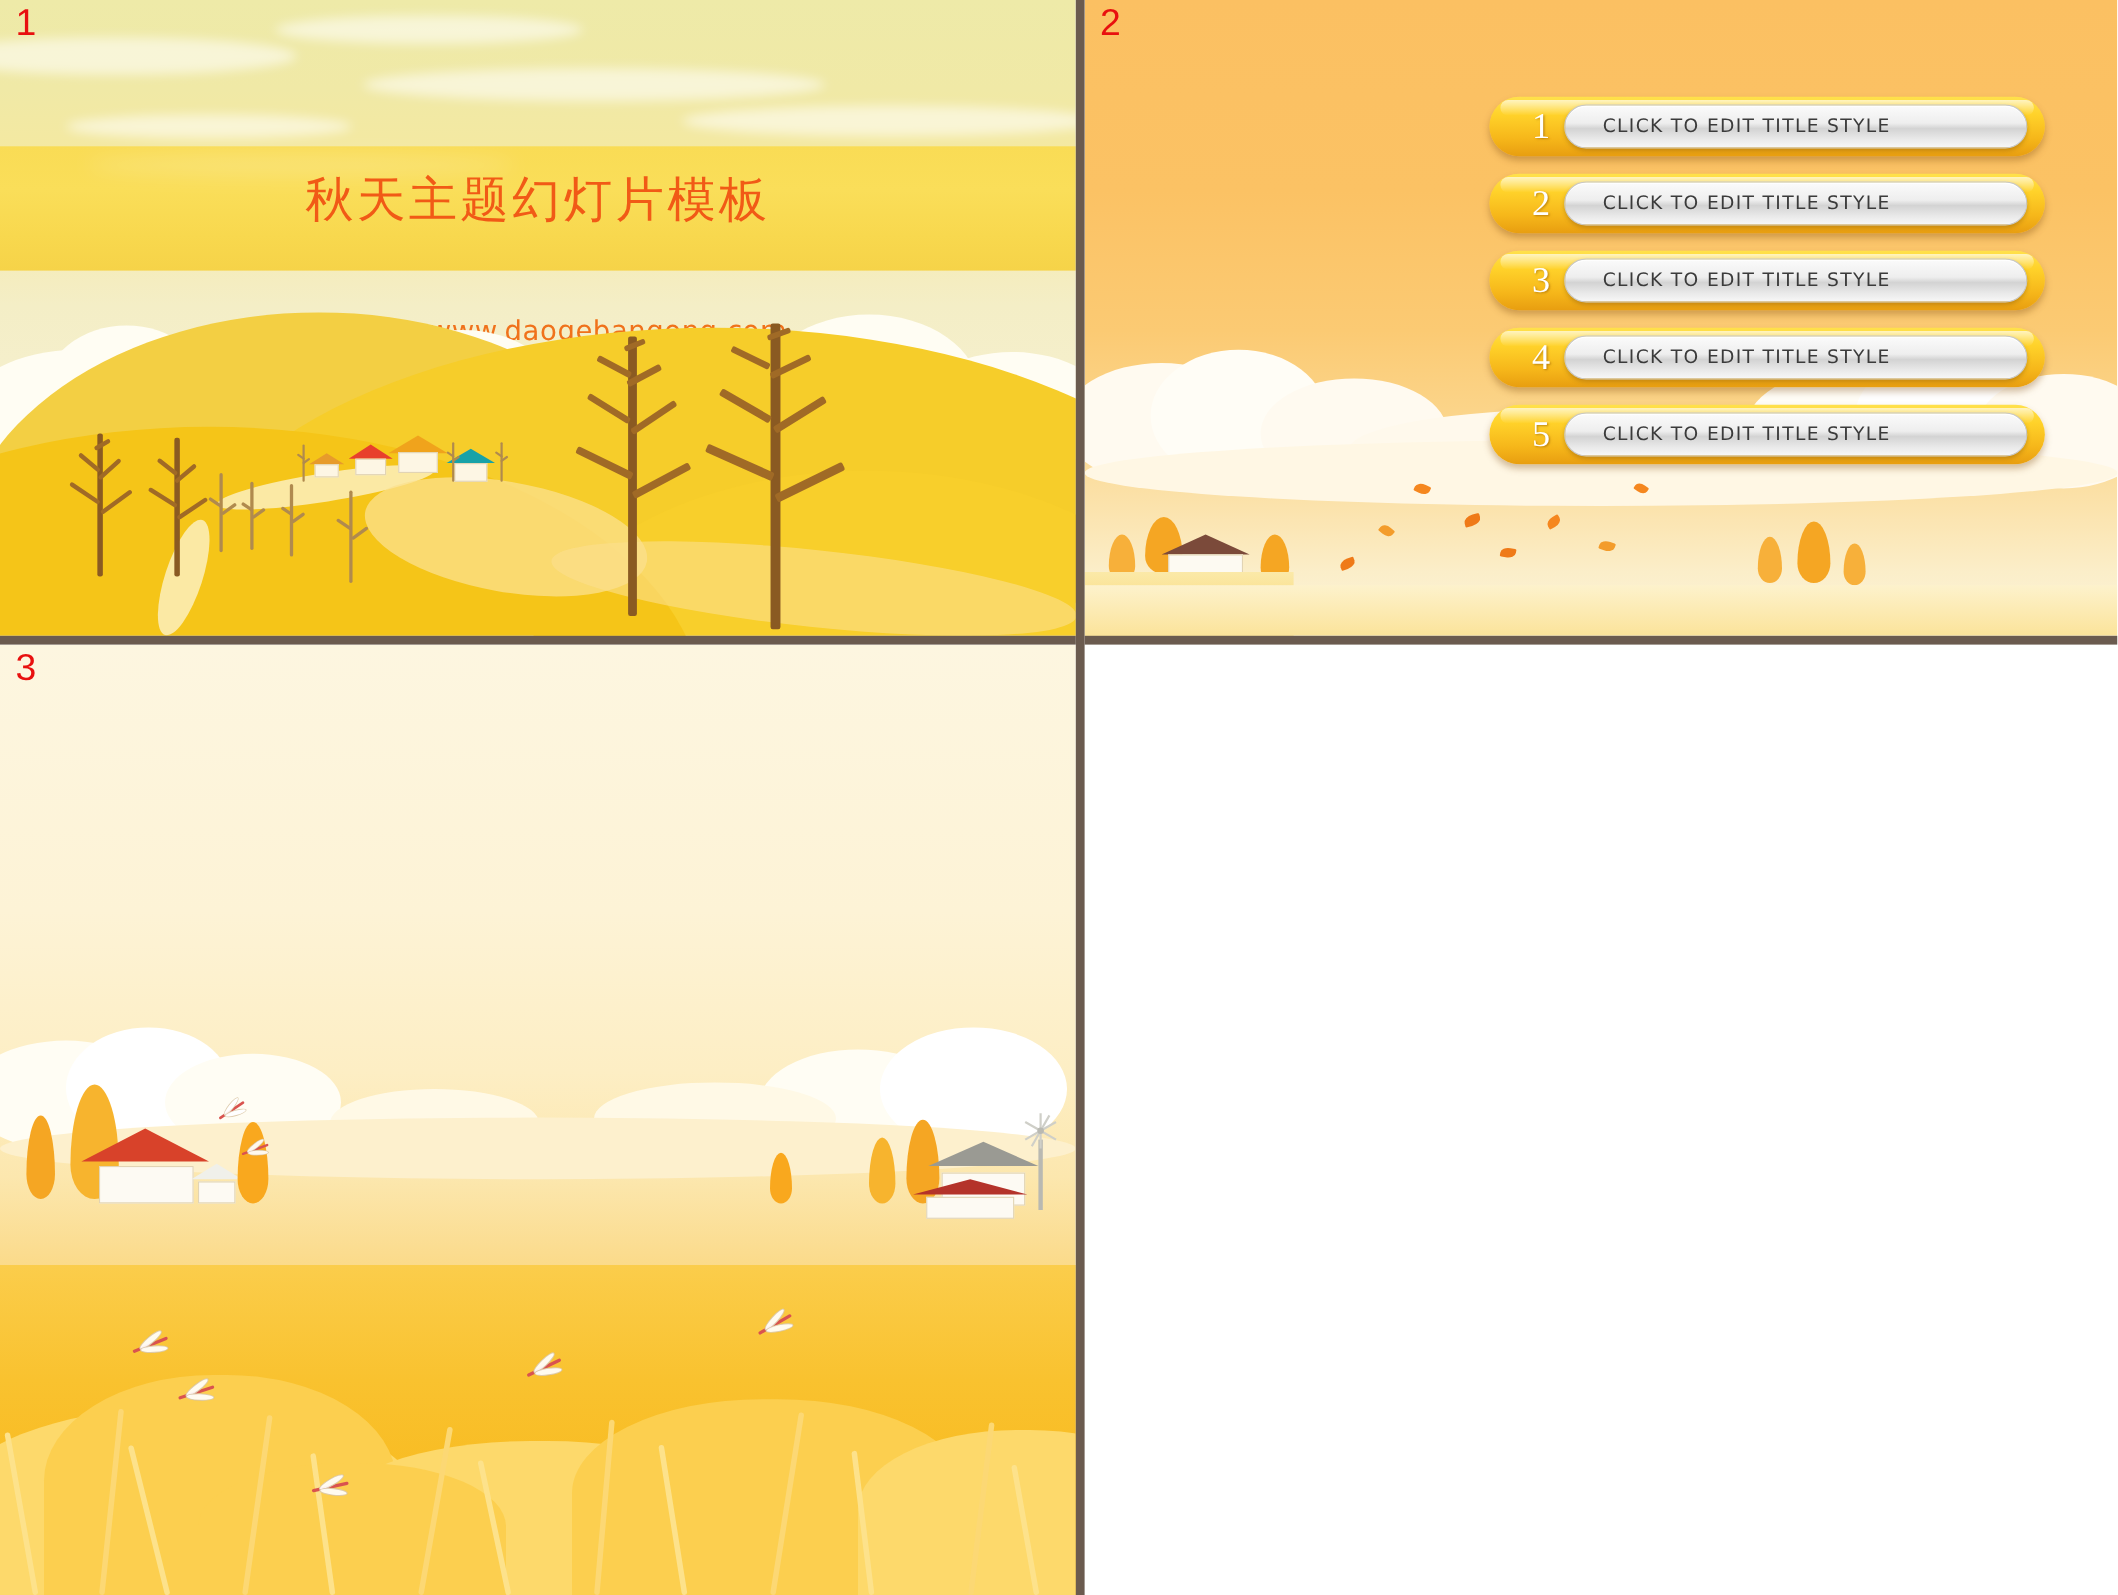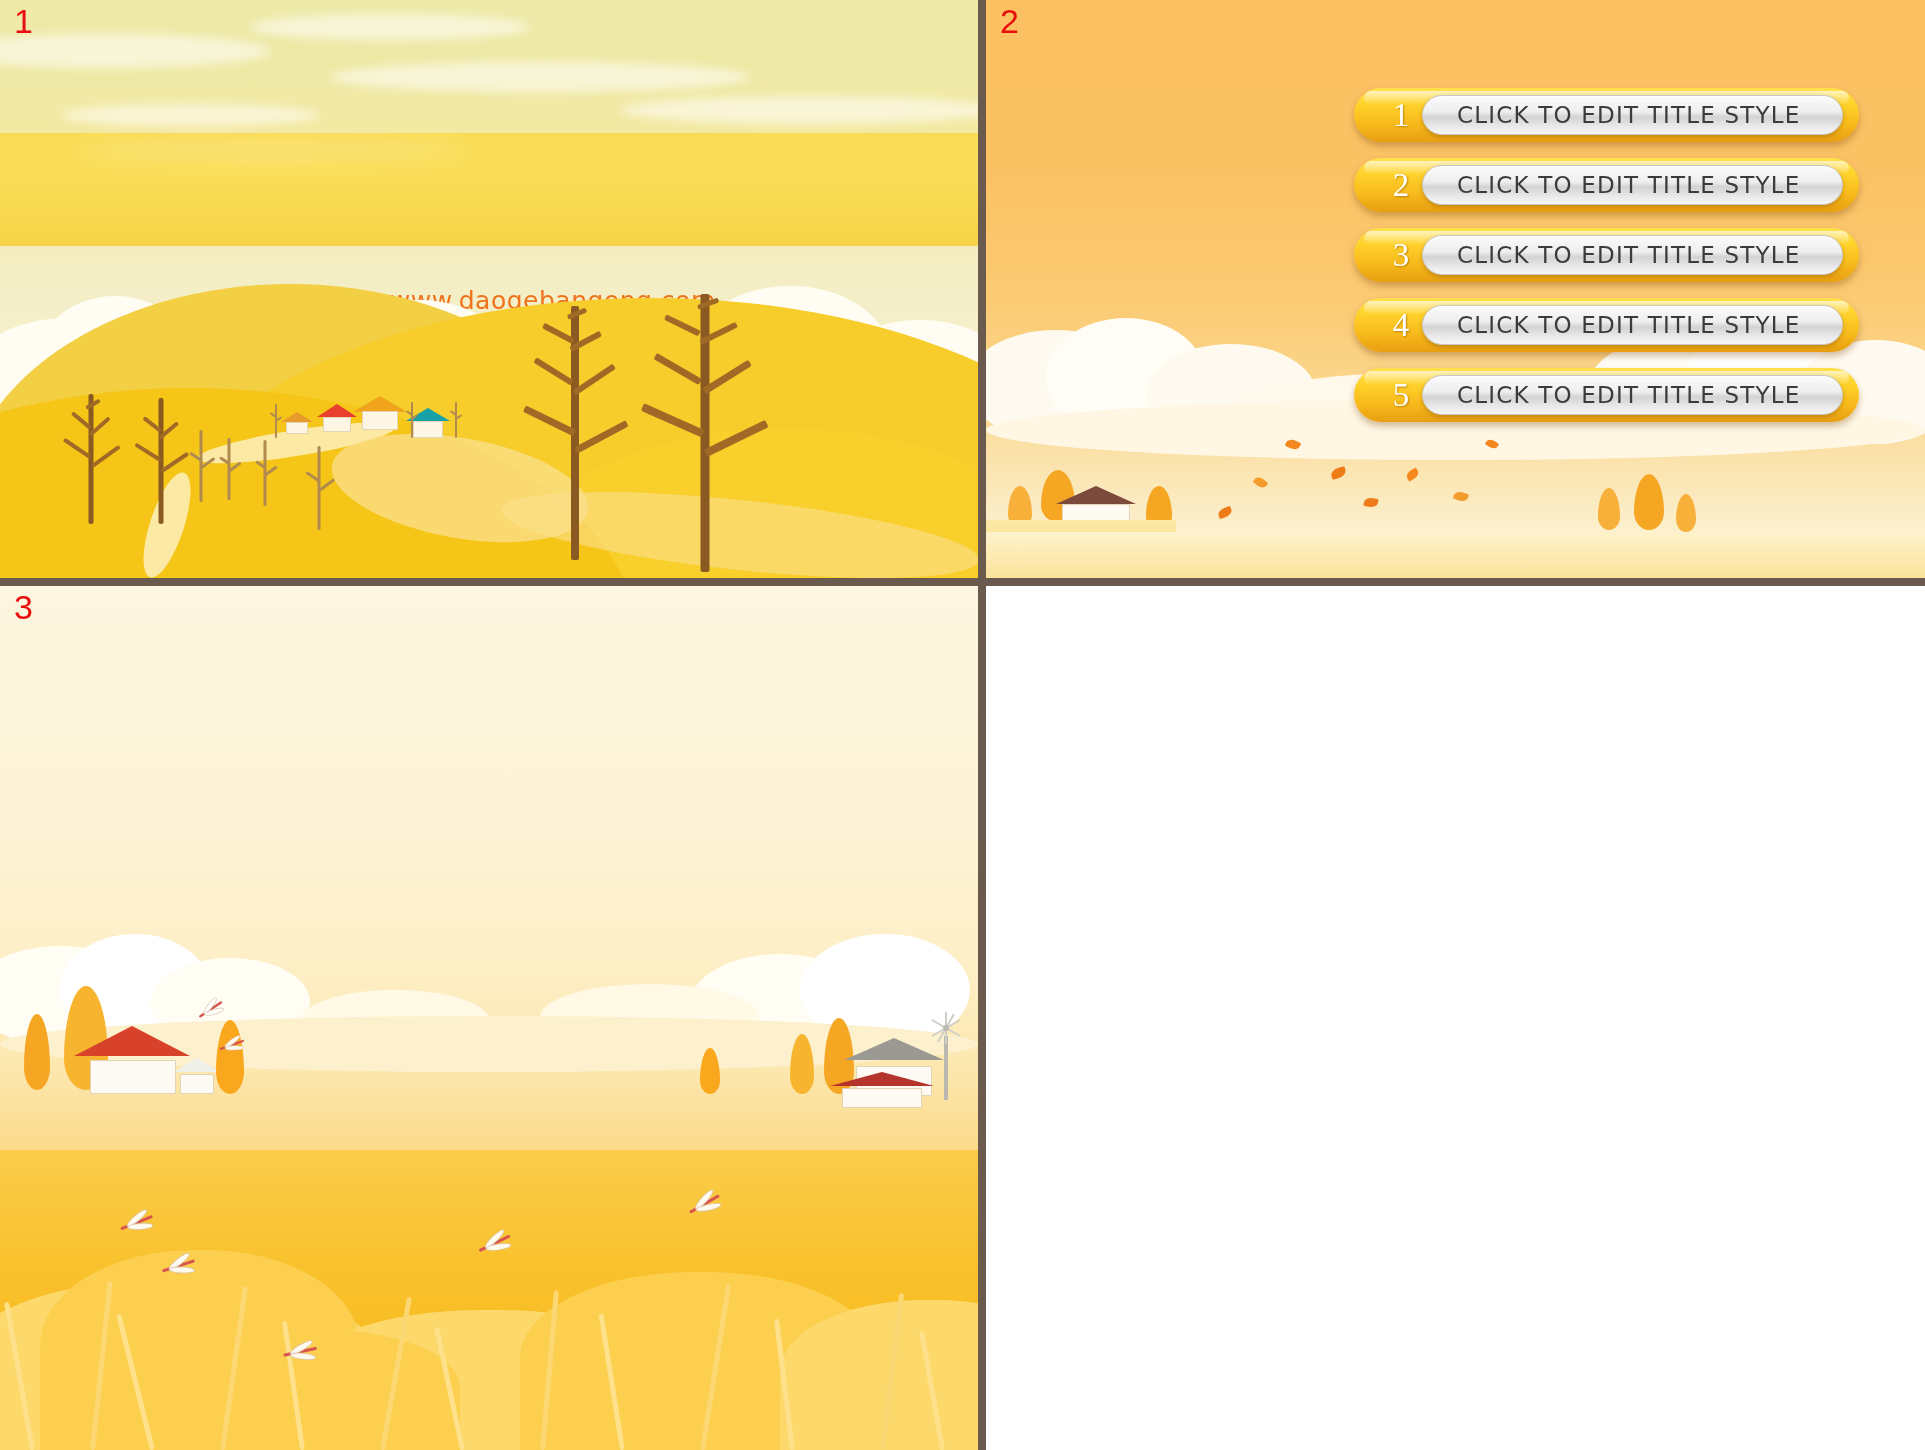--- a/index.html
+++ b/index.html
@@ -65,21 +65,21 @@
     background:linear-gradient(180deg,#ffe14c 0%,#ffd22a 30%,#f6b71a 70%,#e89e10 100%);
     box-shadow:0 4px 7px rgba(120,70,10,.35); }
   .pill-base::after{content:"";position:absolute;left:10px;right:10px;top:3px;height:14px;border-radius:10px;
     background:linear-gradient(180deg,rgba(255,255,255,.65),rgba(255,255,255,0));}
   .pill-num { position:absolute; left:22px; top:0; height:54px; line-height:54px; width:50px;
     text-align:center; color:#ffffff; font-size:33px; font-family:"Liberation Serif", serif;
     text-shadow:1px 1px 2px rgba(150,90,0,.6); }
   .pill-inner { position:absolute; left:68px; top:7px; right:16px; height:40px; border-radius:20px;
     background:linear-gradient(180deg,#fbfbfb 0%,#eeeeee 42%,#d3d3d3 55%,#e9e9e9 80%,#f7f7f7 100%);
     border:1px solid #c7c7c7; box-shadow:0 2px 4px rgba(100,60,10,.30), inset 0 1px 0 #fff;
-    color:#3b3b3b; font-size:23px; letter-spacing:1.2px; display:flex; align-items:center;
+    color:#3b3b3b; font-size:17px; letter-spacing:1.2px; display:flex; align-items:center;
     padding-left:34px; font-family:"DejaVu Sans", sans-serif; }
 
   
   .s3-bg { position:absolute; inset:0;
     background:linear-gradient(180deg,#fdf6e0 0%,#fdf3d6 28%,#fdeec4 45%,#fce7ae 56%,#fbdc8f 64%,#fad36f 72%,#f9c94f 82%,#f8c139 92%,#f7bb2c 100%); }
   .s3-field { position:absolute; left:0; bottom:0; width:100%; height:300px;
     background:linear-gradient(180deg,#fbcd4b 0%,#f9c22f 35%,#f8bb20 70%,#f6b415 100%); }
   .wheat { position:absolute; bottom:0; background:#fccf4f; border-radius:48% 48% 0 0; }
   .wheat2 { position:absolute; bottom:0; background:#fdd96b; border-radius:48% 48% 0 0; }
   .dragonfly { position:absolute; }
@@ -100,20 +100,21 @@
     <div class="s1-sky"></div>
 
     <div class="cloudband" style="left:-60px;top:34px;width:330px;height:34px;"></div>
     <div class="cloudband" style="left:250px;top:14px;width:280px;height:26px;"></div>
     <div class="cloudband" style="left:330px;top:62px;width:420px;height:30px;"></div>
     <div class="cloudband" style="left:620px;top:96px;width:380px;height:28px;"></div>
     <div class="cloudband" style="left:60px;top:104px;width:260px;height:22px;"></div>
 
     <div class="s1-band"></div>
 
+    <div class="s1-title">秋天主题幻灯片模板</div>
     <div class="s1-sub">道格办公，www.daogebangong.com</div>
 
     <div class="cloudpuff" style="left:-30px;top:318px;width:200px;height:110px;"></div>
     <div class="cloudpuff" style="left:40px;top:296px;width:150px;height:120px;"></div>
     <div class="cloudpuff" style="left:118px;top:330px;width:180px;height:96px;"></div>
     <div class="cloudpuff" style="left:232px;top:316px;width:160px;height:110px;"></div>
     <div class="cloudpuff" style="left:330px;top:300px;width:180px;height:126px;"></div>
     <div class="cloudpuff" style="left:438px;top:336px;width:150px;height:92px;"></div>
     <div class="cloudpuff" style="left:600px;top:312px;width:170px;height:110px;"></div>
     <div class="cloudpuff" style="left:690px;top:286px;width:200px;height:140px;"></div>

